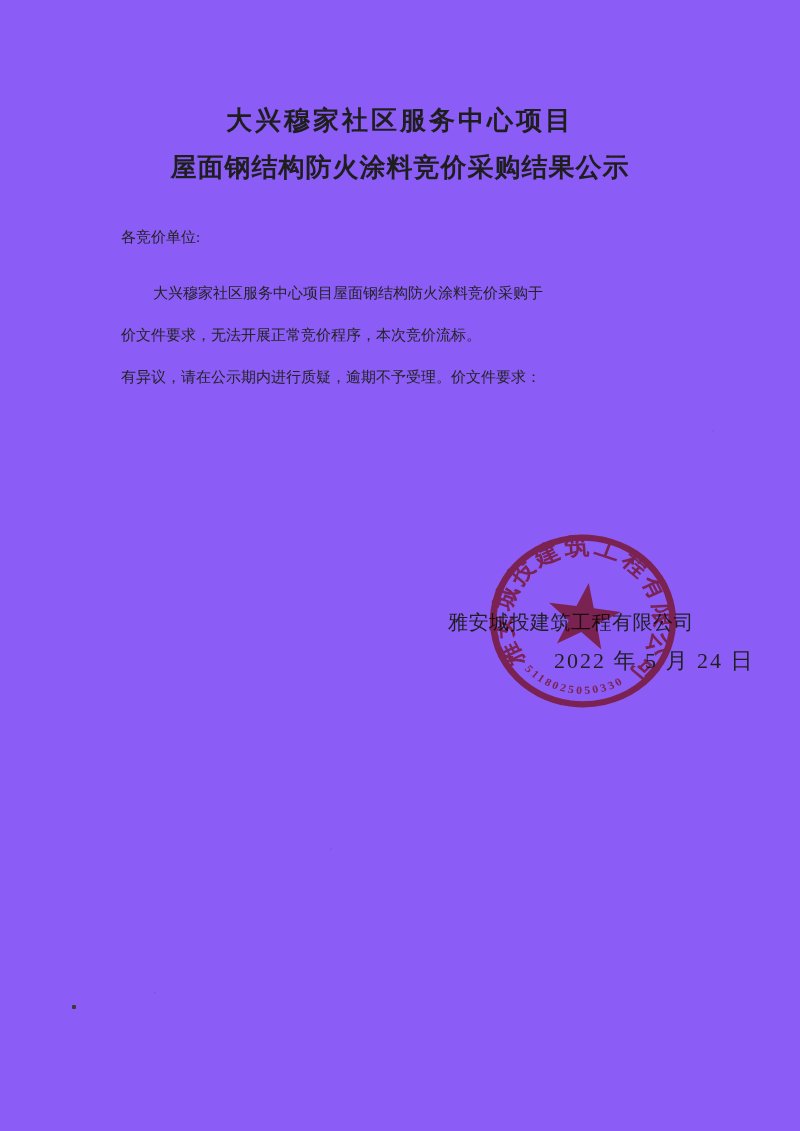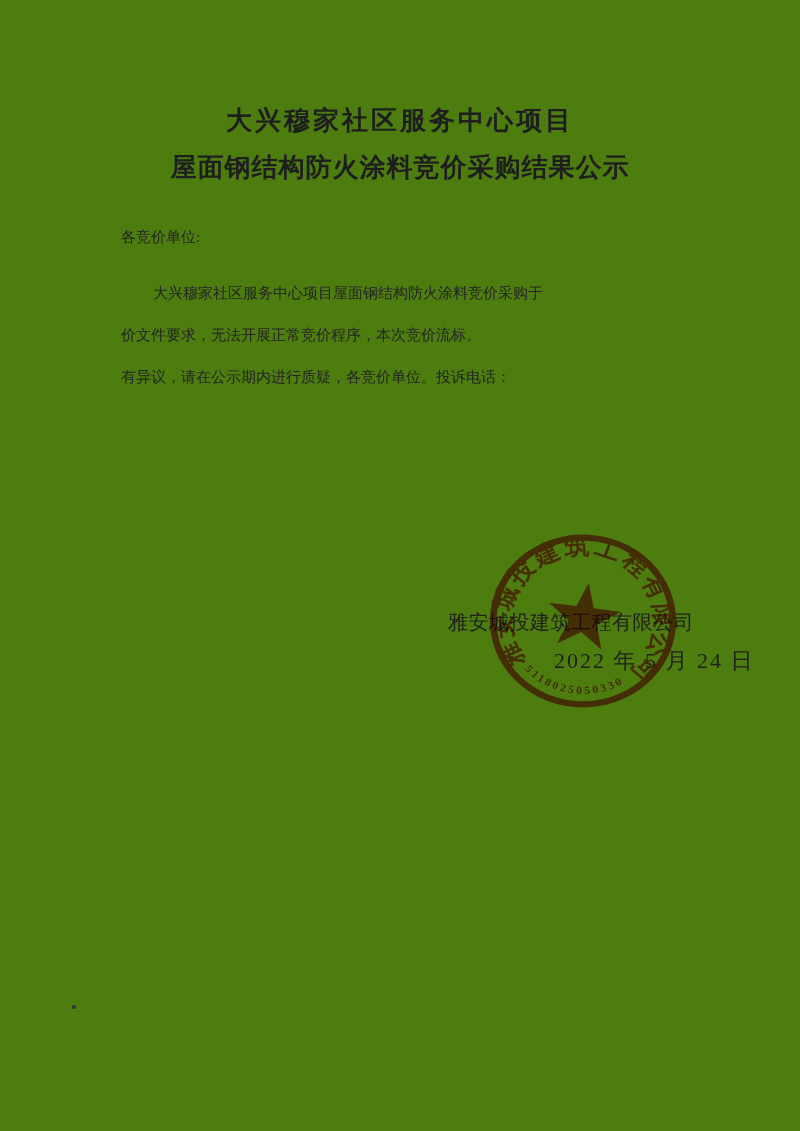--- a/index.html
+++ b/index.html
@@ -4,21 +4,21 @@
 <style>
   html,body{margin:0;padding:0;}
   body{
     width:800px;height:1131px;
     background:#f4f4f2;
     font-family:"Liberation Serif","DejaVu Serif",serif;
   }
   .page{
     position:relative;
     width:800px;height:1131px;
-    background:#4d7c0f;
+    background:#8b5cf6;
     overflow:hidden;
     color:#262626;
   }
   .title{
     position:absolute;left:0;width:100%;
     text-align:center;
     font-weight:600;
     font-size:26px;
     color:#1e1e1e;
     white-space:nowrap;
@@ -70,21 +70,21 @@
 <div class="page">
 
   <div class="title title-1">大兴穆家社区服务中心项目</div>
   <div class="title title-2">屋面钢结构防火涂料竞价采购结果公示</div>
 
   <div class="body-text salutation">各竞价单位:</div>
 
   <div class="body-text paragraphs">
     <div class="para-line indent">大兴穆家社区服务中心项目屋面钢结构防火涂料竞价采购于</div>
     <div class="para-line">价文件要求，无法开展正常竞价程序，本次竞价流标。</div>
-    <div class="para-line">有异议，请在公示期内进行质疑，各竞价单位。投诉电话：</div>
+    <div class="para-line">有异议，请在公示期内进行质疑，逾期不予受理。价文件要求：</div>
   </div>
 
   <div class="sig-company">雅安城投建筑工程有限公司</div>
   <div class="sig-date">2022 年 5 月 24 日</div>
 
   <div class="stamp">
     <svg viewBox="0 0 190 190" preserveAspectRatio="none">
       <g transform="rotate(8 95 95)" fill="none">
         <circle cx="95" cy="95" r="87" stroke="#dc463d" stroke-width="6.5"></circle>
         <path id="sealArcTop" d="M 50 148.6 A 70 70 0 1 1 140 148.6" fill="none"></path>

